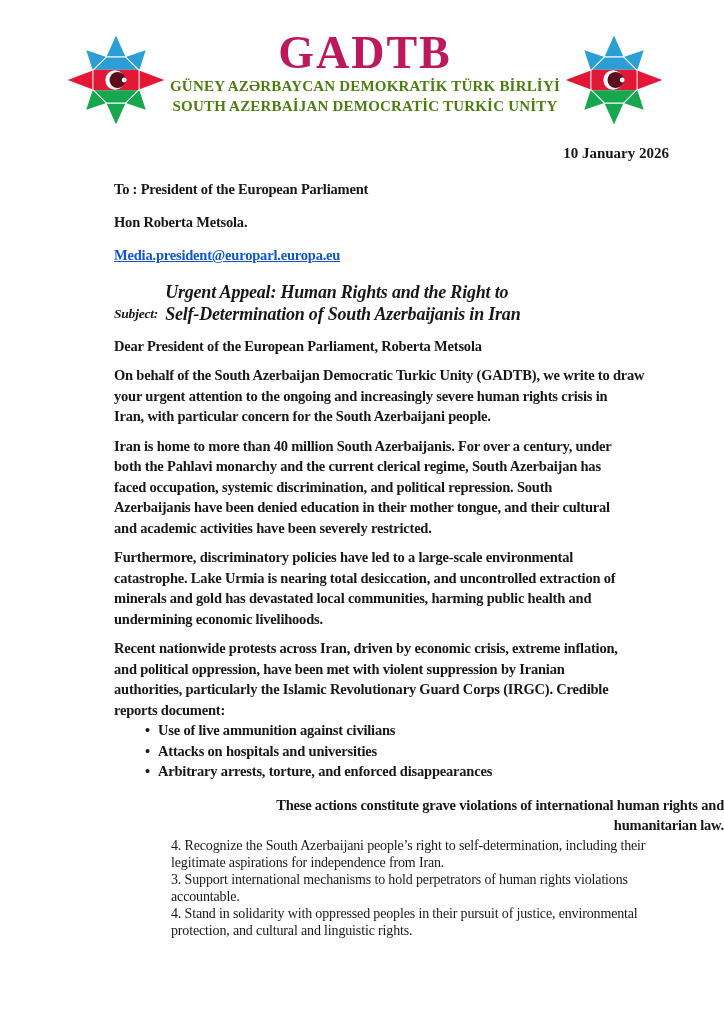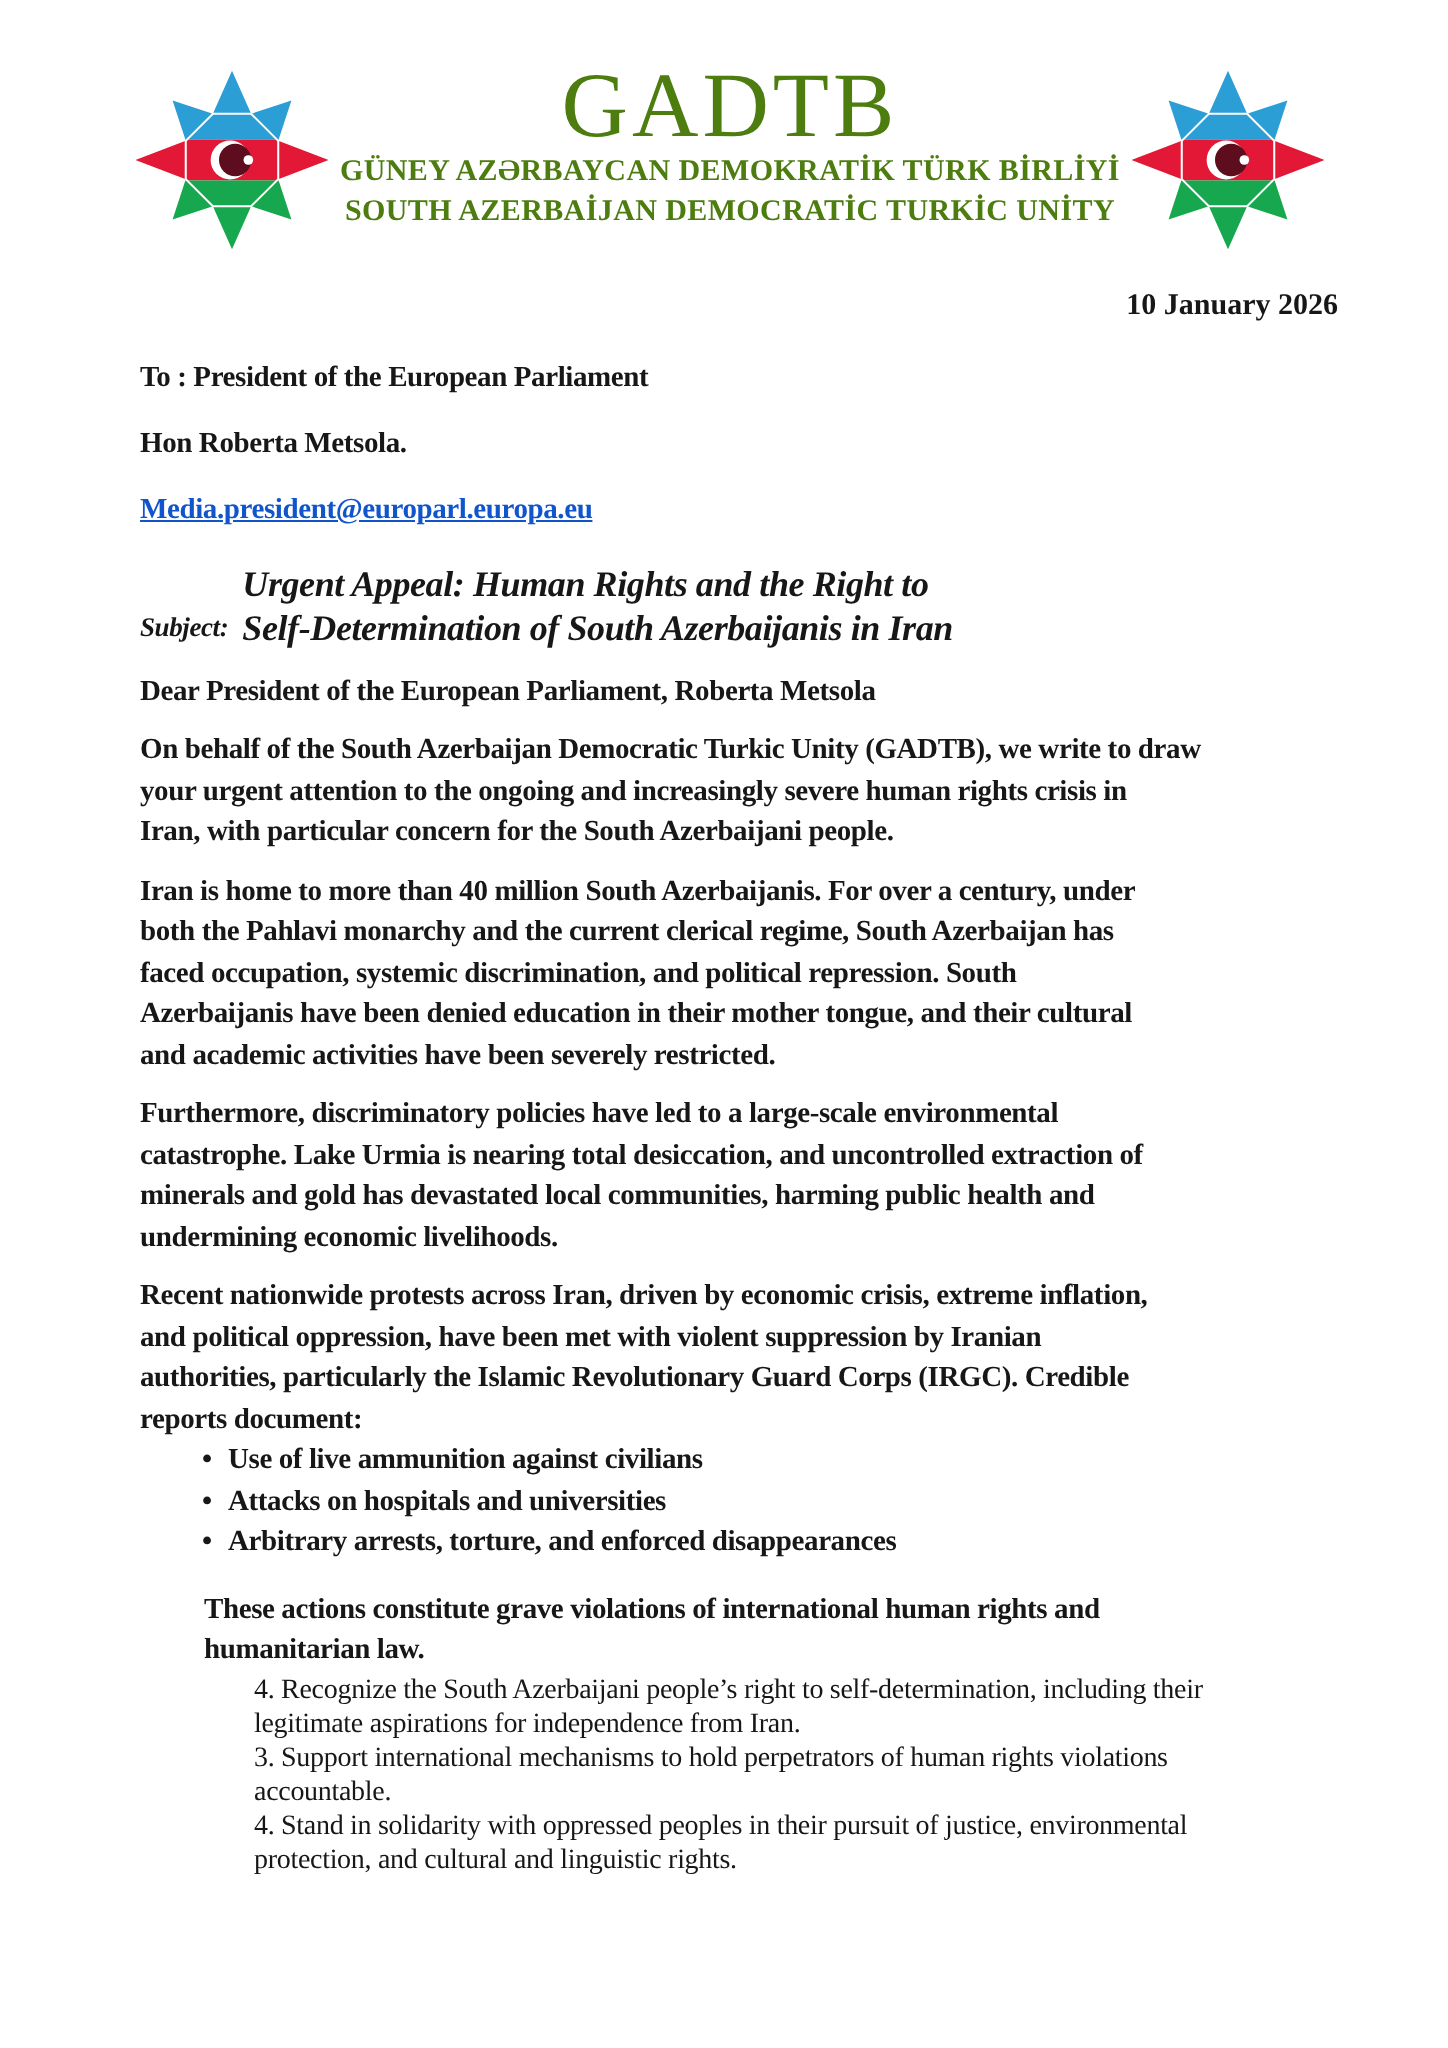--- a/index.html
+++ b/index.html
@@ -15,43 +15,43 @@
   
   .letterhead {
     display: flex;
     align-items: flex-start;
     padding: 28px 112px 0 62px;
   }
   .logo { width: 108px; height: 104px; flex: none; }
   .head-center { flex: 1; text-align: center; padding-top: 2px; }
   .acronym {
     font-size: 46px;
-    font-weight: normal;
+    font-weight: bold;
     line-height: 46px;
     letter-spacing: 2px;
-    color: #4d7c0f;
+    color: #be185d;
   }
   .org-line {
     font-size: 15px;
     font-weight: bold;
     line-height: 20px;
     letter-spacing: 0.2px;
     color: #4d7c0f;
     white-space: nowrap;
   }
   
   .date {
     margin-top: 13px;
     text-align: right;
     padding-right: 55px;
     font-size: 15px;
     font-weight: bold;
   }
   .content {
-    padding-left: 70px;
+    padding-left: 114px;
     font-size: 14.5px;
     font-weight: bold;
     line-height: 20.5px;
     letter-spacing: -0.2px;
   }
   .to-line   { margin-top: 17px; }
   .name-line { margin-top: 12px; }
   .email-row { margin-top: 13px; }
   .email-link {
     color: #1155cc;
@@ -65,21 +65,21 @@
     align-items: flex-end;
     font-style: italic;
   }
   .subject-label { font-size: 13.5px; font-weight: bold; flex: none; margin-right: 7px; }
   .subject-text  { font-size: 18px; font-weight: bold; line-height: 22px; white-space: pre; }
   .salutation { margin-top: 11px; }
   .para { margin: 9px 0 0 0; white-space: pre; }
   .bullet-list { margin: 0 0 0 31px; }
   .bullet-item { display: flex; line-height: 20.5px; }
   .bullet-glyph { width: 13px; flex: none; }
-  .violations-para { margin: 13px 0 0 32px; white-space: pre; }
+  .violations-para { margin: 13px 0 0 32px; white-space: pre; text-align: right; }
   .urge-heading { margin: 9px 0 0 32px; }
   .demand-list {
     margin: 1px 0 0 57px;
     font-weight: normal;
     font-size: 14px;
     line-height: 17px;
     letter-spacing: -0.15px;
   }
   .demand-item { white-space: pre; }
 </style>

